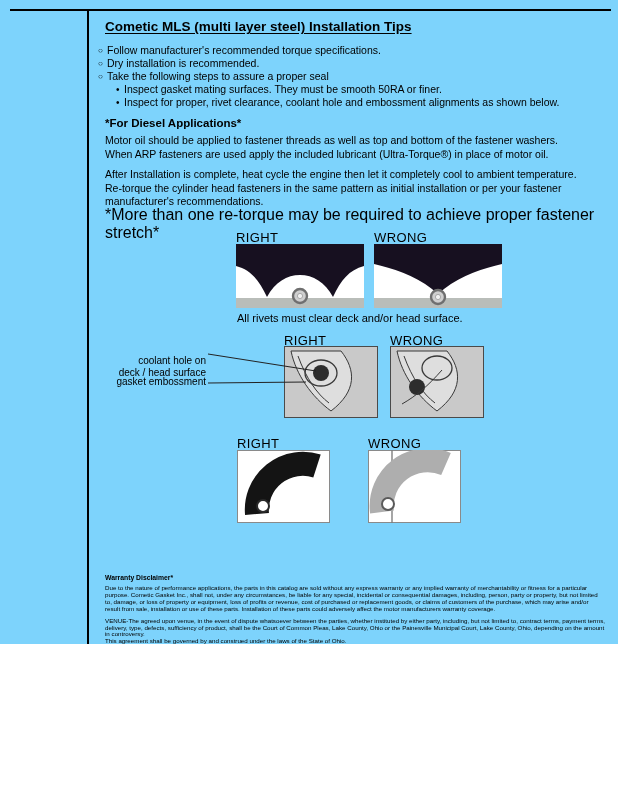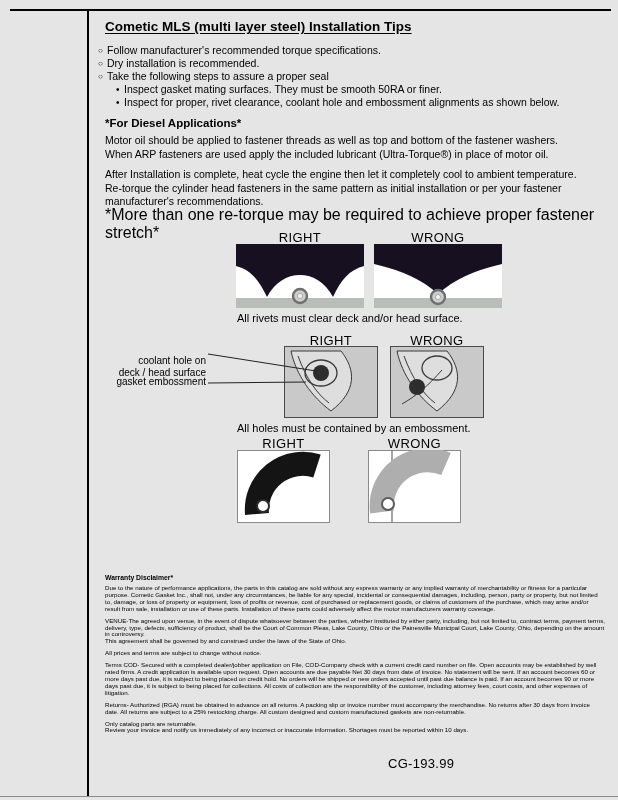--- a/index.html
+++ b/index.html
@@ -1,18 +1,18 @@
 <!DOCTYPE html>
 <html><head>
 <meta charset="utf-8">
 <style>
   * { margin:0; padding:0; box-sizing:border-box; }
   html,body { background:#ffffff; }
   body { font-family:"Liberation Sans", sans-serif; color:#000; }
-  .page { position:relative; width:618px; height:800px; background:#e5e5e5; overflow:hidden;text-decoration:underline; }
+  .page { position:relative; width:618px; height:644px; background:#7dd3fc; overflow:hidden;text-decoration:underline; }
   .abs { position:absolute; }
 
   .rule { background:#000; }
   .rule-top { left:10px; top:9px; width:601px; height:2px; }
   .rule-left { left:87px; top:9px; width:2px; height:788px; }
   .rule-bottom { left:0; top:796px; width:618px; height:1px; background:#8a8a8a; }
 
   .title { left:105px; top:19px; font-size:13.5px; font-weight:bold; text-decoration:underline; text-underline-offset:2px; }
 
   .bullets { left:98px; top:44px; width:490px; }
@@ -20,21 +20,21 @@
   .b-mark { width:9px; font-size:8px; line-height:13px; flex:none; }
   .b-row.sub { margin-left:18px; }
   .b-row.sub .b-mark { width:8px; font-size:10px; }
 
   .diesel-h { left:105px; top:117px; font-size:11.5px; font-weight:bold; }
   .para { left:105px; width:480px; font-size:10.5px; line-height:13.5px; }
   .para1 { top:134px; }
   .para2 { top:168px; }
   .note { left:105px; top:206px; font-size:16px; }
 
-  .dg-h { font-size:13px; text-align:center; letter-spacing:0.4px; }
+  .dg-h { font-size:13px; text-align:left; letter-spacing:0.4px; }
   .r1-h-right { left:236px; top:230px; width:128px; }
   .r1-h-wrong { left:374px; top:230px; width:128px; }
   .r1-img-right { left:236px; top:244px; }
   .r1-img-wrong { left:374px; top:244px; }
   .caption { font-size:11px; white-space:pre-line; }
   .r1-cap { left:237px; top:312px; }
 
   .r2-h-right { left:284px; top:333px; width:94px; }
   .r2-h-wrong { left:390px; top:333px; width:94px; }
   .r2-img-right { left:284px; top:346px; }
@@ -134,21 +134,20 @@
     <circle cx="37" cy="27" r="8" fill="#2d2d2d"></circle>
   </svg>
   <svg class="abs r2-img-wrong" width="94" height="72" viewBox="0 0 94 72">
     <rect x="0.5" y="0.5" width="93" height="71" fill="#c9c9c9" stroke="#4a4a4a"></rect>
     <path d="M7,5 L57,5 C72,24 73,45 47,65 C28,51 12,29 7,5 Z" fill="#dedede" stroke="#383838" stroke-width="1"></path>
     <path d="M14,10 C22,32 33,48 45,57" fill="none" stroke="#383838" stroke-width="1"></path>
     <ellipse cx="47" cy="22" rx="15" ry="12" fill="none" stroke="#383838" stroke-width="1.3"></ellipse>
     <circle cx="27" cy="41" r="8" fill="#2d2d2d"></circle>
     <path d="M12,58 C26,50 38,40 52,24" fill="none" stroke="#383838" stroke-width="1"></path>
   </svg>
-  <div class="caption r2-cap abs">All holes must be contained by an embossment.</div>
 
   <div class="dg-h r3-h-right abs">RIGHT</div>
   <div class="dg-h r3-h-wrong abs">WRONG</div>
 
   <svg class="abs r3-img-right" width="93" height="73" viewBox="0 0 93 73">
     <rect x="0.5" y="0.5" width="92" height="72" fill="#ffffff" stroke="#8a8a8a"></rect>
     <path d="M20,64 A46,46 0 0 1 80,16" fill="none" stroke="#141414" stroke-width="24"></path>
     <circle cx="26" cy="56" r="6" fill="#ffffff" stroke="#2a2a2a" stroke-width="2"></circle>
   </svg>
   <svg class="abs r3-img-wrong" width="93" height="73" viewBox="0 0 93 73">

